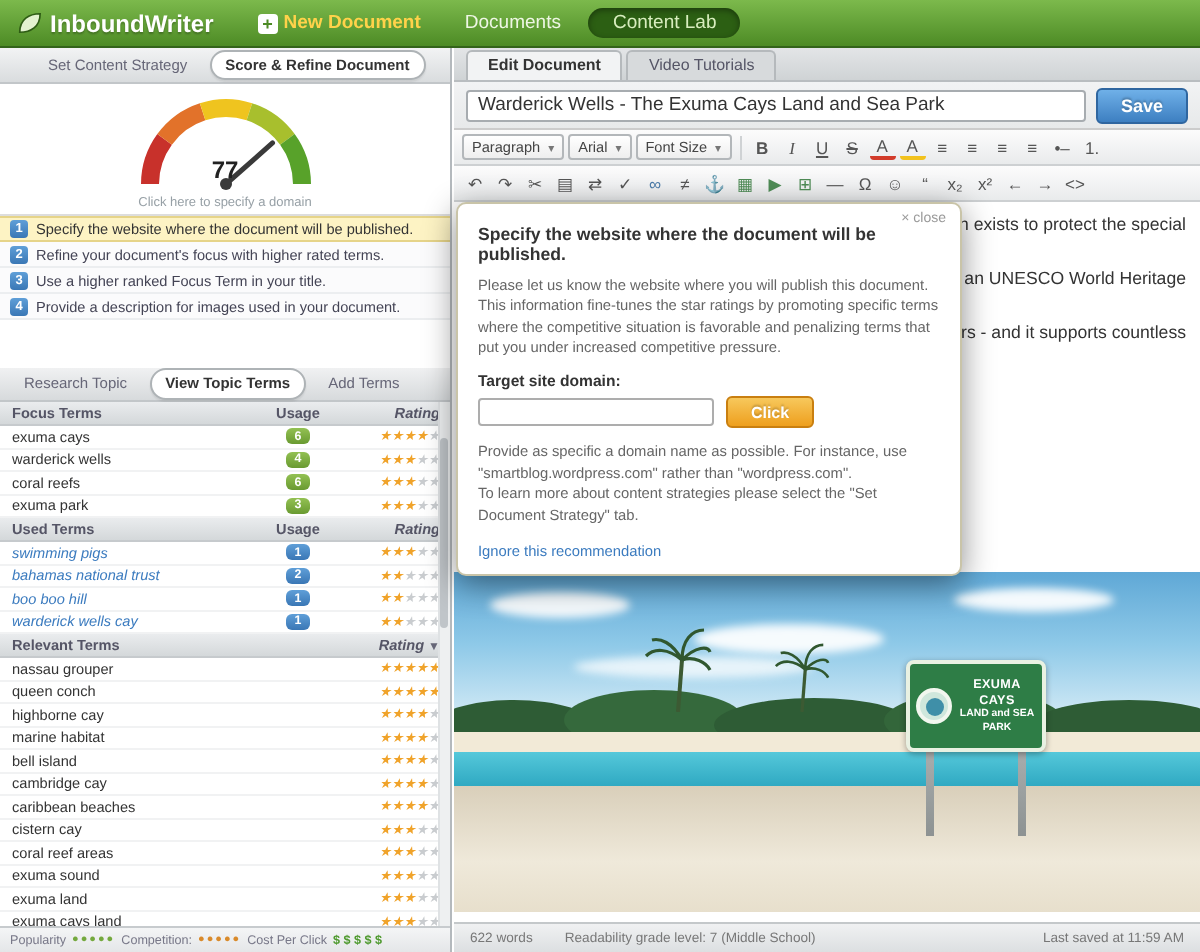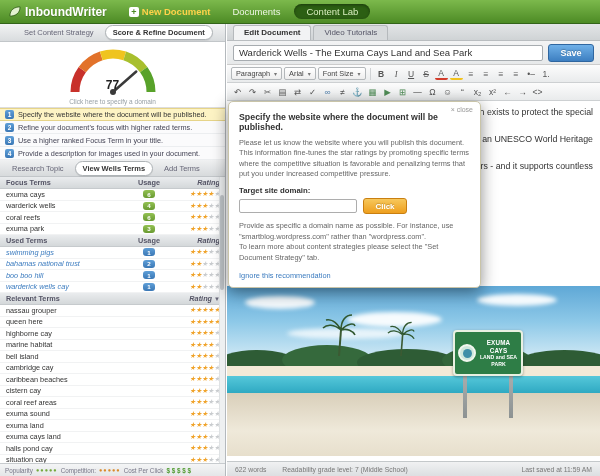--- a/index.html
+++ b/index.html
@@ -32,21 +32,21 @@
 
   .recs { flex:0 0 52px; }
   .rec-row { height:13px; display:flex; align-items:center; gap:4px; padding:0 5px;
     border-bottom:1px solid #eceef0; font-size:7.3px; color:#445; cursor:pointer; background:#fbfbfc; }
   .rec-row.hl { background:#fdf3c4; border-top:1px solid #e6d489; border-bottom:1px solid #e6d489; color:#333; }
   .rec-num { flex:0 0 9px; width:9px; height:9px; border-radius:2px; background:linear-gradient(#5f9fd8,#3a77b5);
     color:#fff; font-size:6.5px; font-weight:bold; display:flex; align-items:center; justify-content:center; }
   .rec-text { white-space:nowrap; overflow:hidden; }
 
   .term-tabs { height:17px; flex:0 0 17px; background:linear-gradient(#f0f1f2,#d7dadc);
-    border-bottom:1px solid #c2c6c9; display:flex; align-items:center; gap:3px; padding:0 4px; }
+    border-bottom:1px solid #c2c6c9; display:flex; gap:3px; padding:0 4px;margin-top:24px; }
 
   .terms-scroll { flex:1 1 auto; overflow:hidden; position:relative; }
   .sec-head { display:flex; align-items:center; height:12px; background:linear-gradient(#eaecee,#d4d8da);
     border-bottom:1px solid #c6cacd; font-size:7.3px; font-weight:bold; color:#556; padding:0 5px 0 6px; }
   .col-term { flex:1; white-space:nowrap; overflow:hidden; }
   .col-usage { width:34px; text-align:center; }
   .col-rating { width:54px; text-align:right;font-style:italic; }
   .t-row { display:flex; align-items:center; height:11.5px; padding:0 5px 0 6px;
     border-bottom:1px solid #f1f2f3; font-size:7.3px; color:#333; cursor:pointer; }
   .t-row .col-usage { display:flex; justify-content:center; }
@@ -217,21 +217,21 @@
 
         <div class="rec-row" data-name="recommendation-item">
           <span class="rec-num" data-name="recommendation-number-badge">4</span>
           <span class="rec-text" data-name="recommendation-text">Provide a description for images used in your document.</span>
         </div>
 
     </div>
 
     <div class="term-tabs" data-name="term-tab-bar">
       <span class="pill-tab" data-name="tab-research-topic">Research Topic</span>
-      <span class="pill-tab active" data-name="tab-view-topic-terms">View Wells Terms</span>
+      <span class="pill-tab active" data-name="tab-view-topic-terms">View Topic Terms</span>
       <span class="pill-tab" data-name="tab-add-terms">Add Terms</span>
     </div>
 
     <div class="terms-scroll" data-name="terms-table">
       <div class="sec-head" data-name="focus-terms-header">
         <span class="col-term">Focus Terms</span>
         <span class="col-usage">Usage</span>
         <span class="col-rating">Rating</span>
       </div>
 
@@ -311,21 +311,21 @@
           <span>Rating</span><span class="sort-arrow" data-name="sort-descending-icon">▼</span>
         </span>
       </div>
 
         <div class="t-row" data-name="relevant-term-row">
           <span class="col-term" data-name="term-name">nassau grouper</span>
           <span class="col-rating stars" data-name="term-rating-stars"><span class="star on">★</span><span class="star on">★</span><span class="star on">★</span><span class="star on">★</span><span class="star on">★</span></span>
         </div>
 
         <div class="t-row" data-name="relevant-term-row">
-          <span class="col-term" data-name="term-name">queen here</span>
+          <span class="col-term" data-name="term-name">queen conch</span>
           <span class="col-rating stars" data-name="term-rating-stars"><span class="star on">★</span><span class="star on">★</span><span class="star on">★</span><span class="star on">★</span><span class="star on">★</span></span>
         </div>
 
         <div class="t-row" data-name="relevant-term-row">
           <span class="col-term" data-name="term-name">highborne cay</span>
           <span class="col-rating stars" data-name="term-rating-stars"><span class="star on">★</span><span class="star on">★</span><span class="star on">★</span><span class="star on">★</span><span class="star off">★</span></span>
         </div>
 
         <div class="t-row" data-name="relevant-term-row">
           <span class="col-term" data-name="term-name">marine habitat</span>

